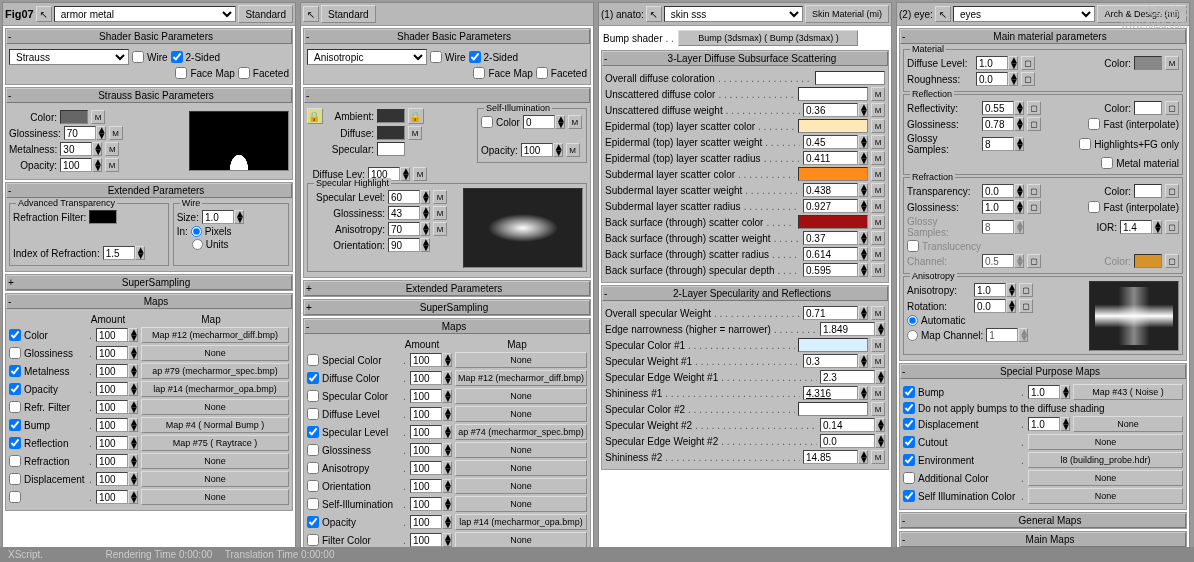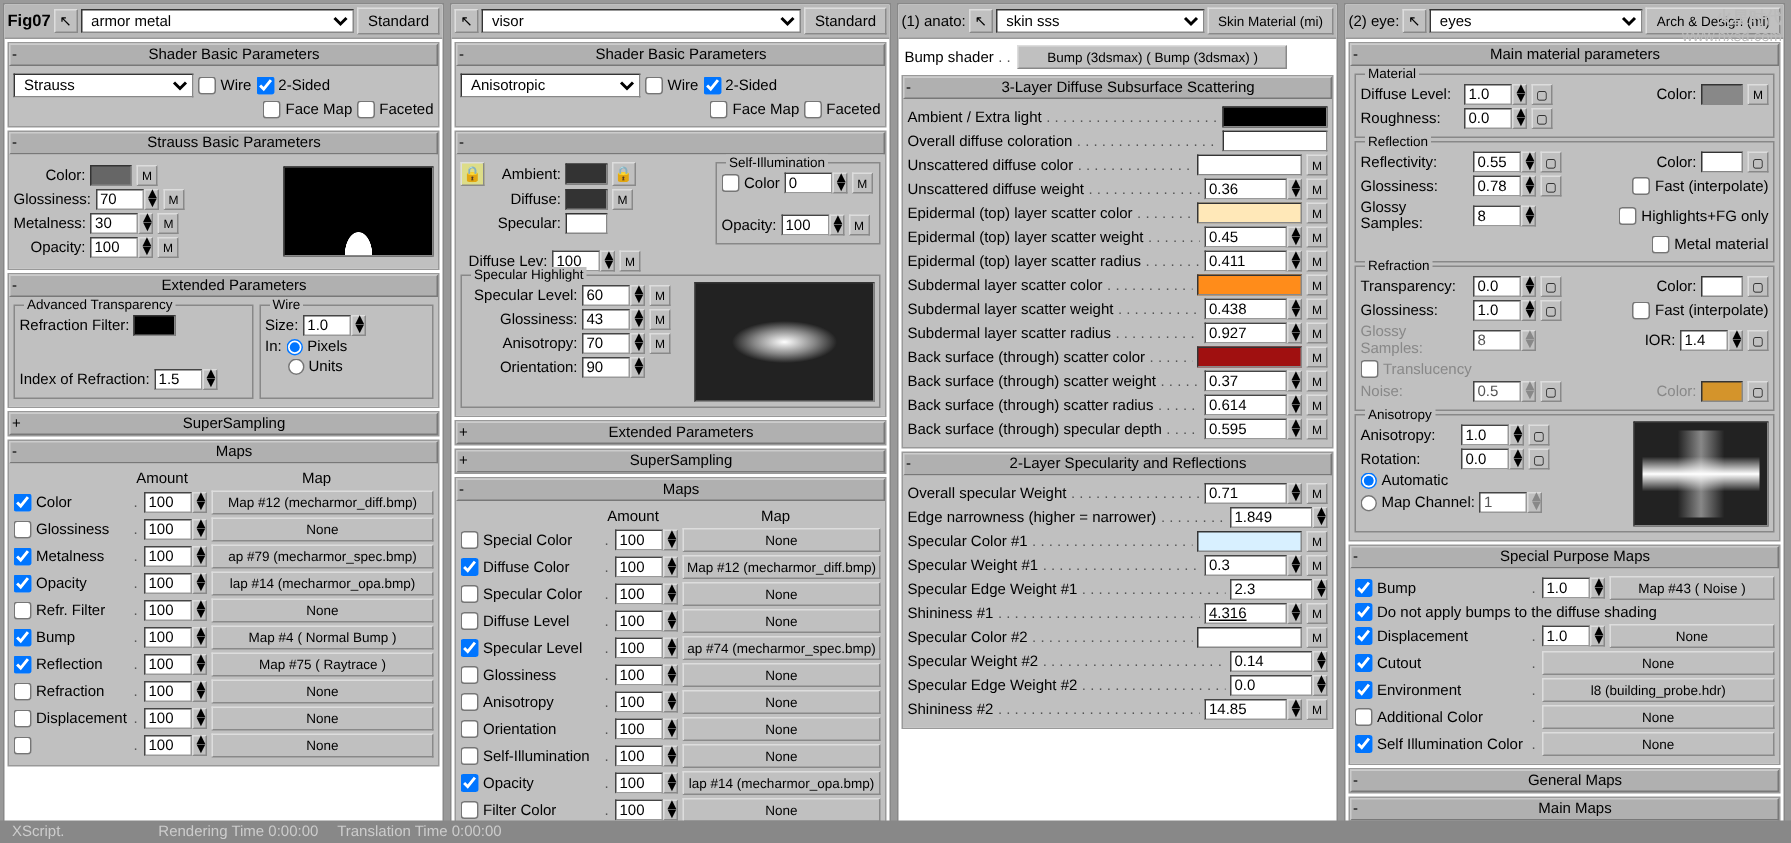--- a/index.html
+++ b/index.html
@@ -333,21 +333,20 @@
   <button class="mapbtn">None</button>
             </div>
           </div>
     </div>
   </div>
 </div>
 
 <div class="panel">
   <div class="hdr">
     <span class="tool">↖</span>
-    <select class="dd"><option>visor</option></select>
     <button class="btn">Standard</button>
   </div>
   <div class="rollup">
     <div class="ruhdr">
           <span class="pm">-</span>
           <span class="ttl">Shader Basic Parameters</span>
         </div>
     <div class="rubody">
       <div class="row">
         <select class="dd" style="flex:0 0 120px"><option>Anisotropic</option></select>
@@ -680,25 +679,20 @@
         <span class="dots" style="flex:0 0 10px"></span>
     <button class="mapbtn" style="flex:0 0 180px">Bump (3dsmax) ( Bump (3dsmax) )</button>
   </div>
   <div class="rollup">
     <div class="ruhdr">
           <span class="pm">-</span>
           <span class="ttl">3-Layer Diffuse Subsurface Scattering</span>
         </div>
     <div class="rubody" id="p3r1">
           <div class="row">
-            <span>Ambient / Extra light</span>
-            <span class="dots"></span>
-            <span class="swM" style="background:#000"></span>
-          </div>
-          <div class="row">
             <span>Overall diffuse coloration</span>
             <span class="dots"></span>
             <span class="swM" style="background:#fff"></span>
           </div>
           <div class="row">
             <span>Unscattered diffuse color</span>
             <span class="dots"></span>
             <span class="swM" style="background:#fff"></span>
             <span class="sbtn">M</span>
           </div>
@@ -1073,21 +1067,21 @@
                   <span>▼</span>
                 </div>
               </div>
               <span class="sbtn">▢</span>
             </div>
         <div class="row">
               <input type="checkbox" class="cb" style="">
               <span class="grayed">Translucency</span>
             </div>
         <div class="row">
-              <span style="width:72px" class="grayed">Noise:</span>
+              <span style="width:72px" class="grayed">Channel:</span>
               <div class="spin grayed">
                 <input disabled="" value="0.5" style="">
                 <div class="arr">
                   <span>▲</span>
                   <span>▼</span>
                 </div>
               </div>
               <span class="sbtn">▢</span>
           <span style="flex:1"></span>
               <span class="grayed">Color:</span>

